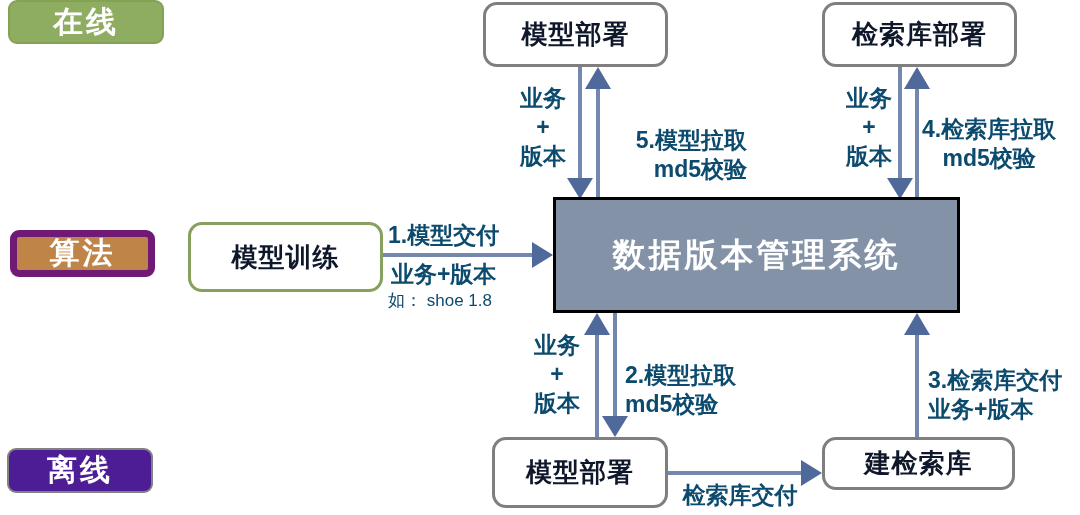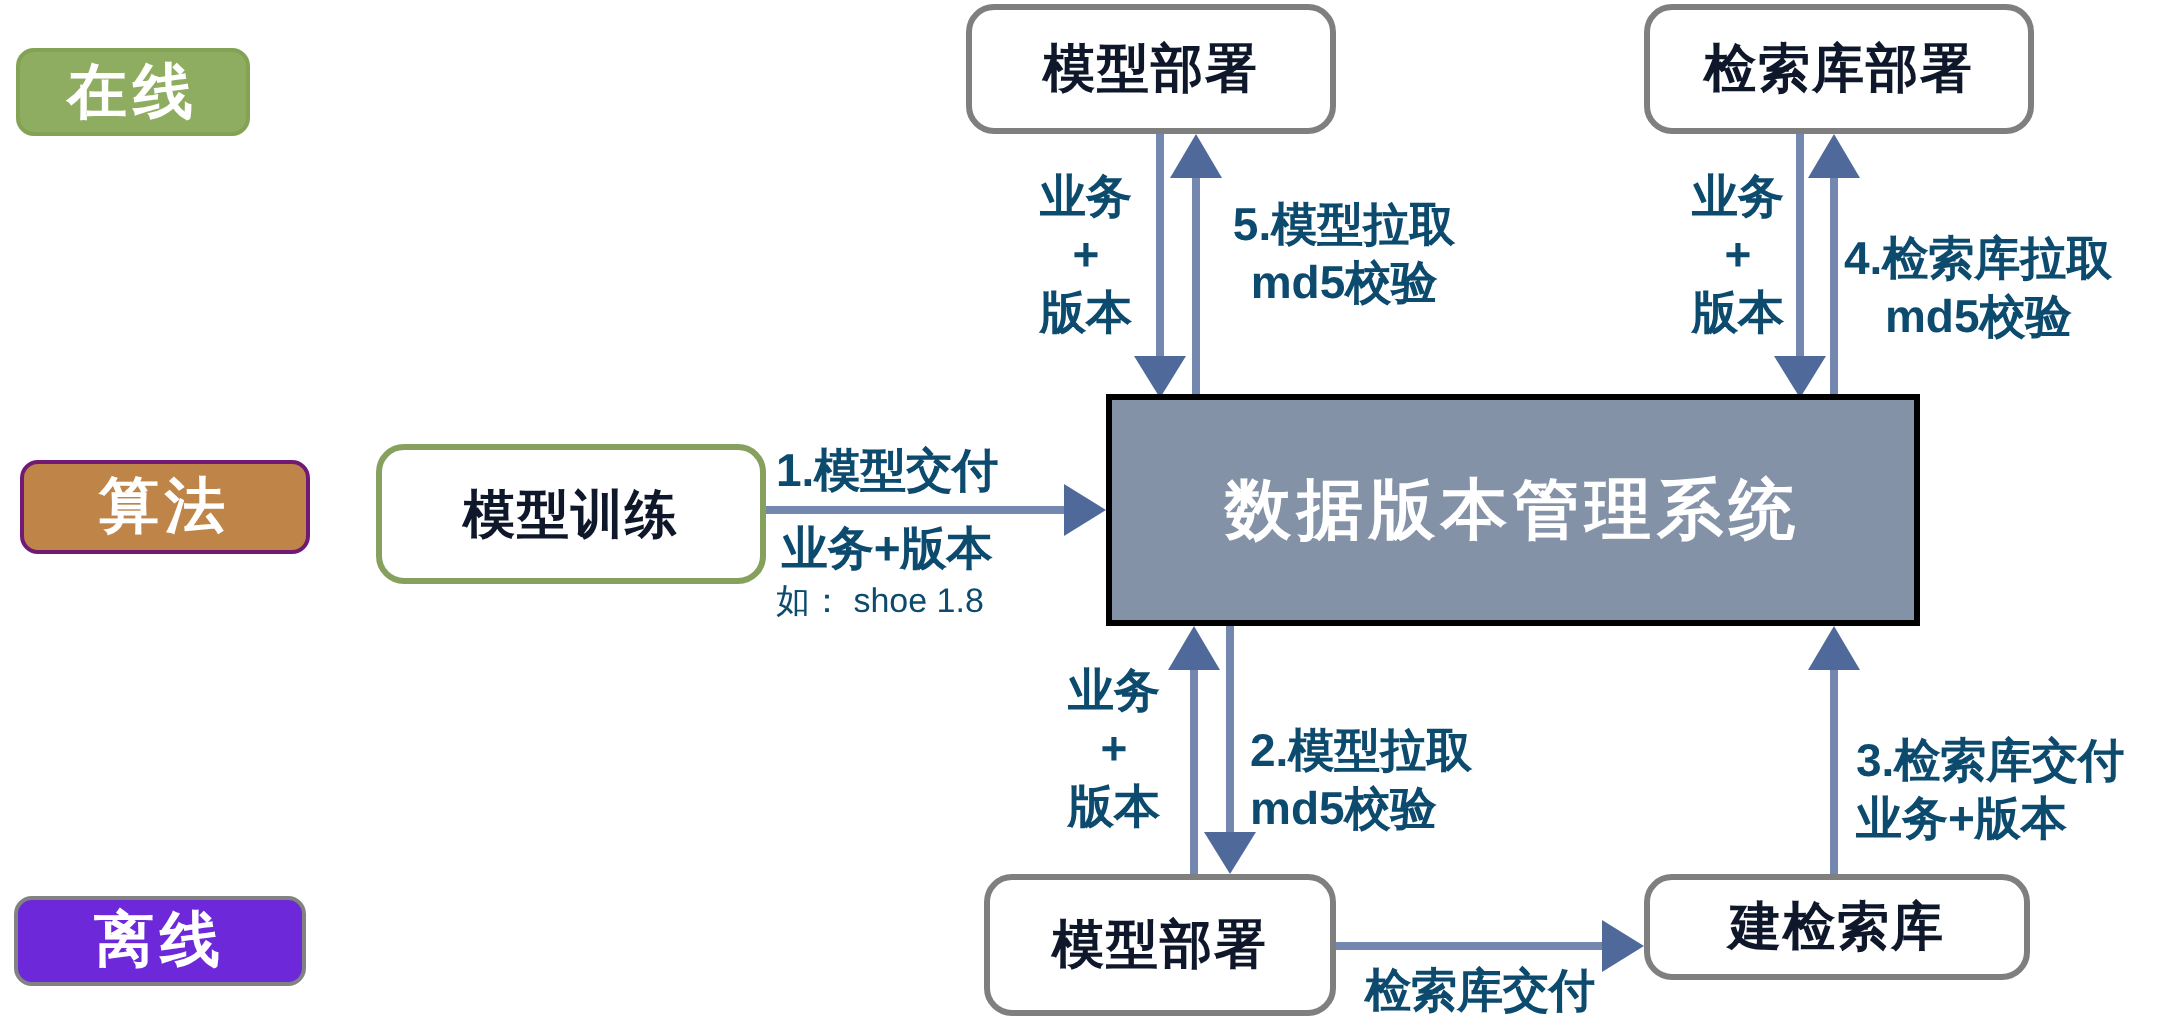--- a/index.html
+++ b/index.html
@@ -14,22 +14,22 @@
     overflow: hidden;
   }
   #arrows { position: absolute; left: 0; top: 0; width: 1080px; height: 515px; }
   .badge {
     position: absolute;
     display: flex; align-items: center; justify-content: center;
     color: #ffffff; font-weight: bold; font-size: 30px;
     border-radius: 9px; letter-spacing: 3px;
   }
   .badge.online  { background: #8fad60; border: 2px solid #83a253; }
-  .badge.algo    { background: #bf8448; border: 2px solid #701a75; }
-  .badge.offline { background: #6d28d9; border: 2px solid #828282; }
+  .badge.algo    { background: #bf8448; border: 7px solid #701a75; }
+  .badge.offline { background: #4c1d95; border: 2px solid #828282; }
   .node {
     position: absolute;
     display: flex; align-items: center; justify-content: center;
     background: #ffffff;
     border: 3px solid #7f7f7f;
     border-radius: 14px;
     font-weight: bold; font-size: 26px; color: #0f172a;
     letter-spacing: 1px;
   }
   .node.green-border { border-color: #86a05e; }
@@ -92,21 +92,21 @@
       <line x1="383" y1="255" x2="534" y2="255" stroke="#7387af" stroke-width="4"></line>
       <polygon points="532,242 532,268 553,255" fill="#50699b"></polygon>
     </g>
 
     <g>
       <line x1="668" y1="473" x2="803" y2="473" stroke="#7387af" stroke-width="4"></line>
       <polygon points="801,460 801,486 822,473" fill="#50699b"></polygon>
     </g>
   </svg>
 
-  <div class="badge online" style="left:8px; top:24px; width:117px; height:44px;">
+  <div class="badge online" style="left:8px; top:0; width:156px; height:44px;">
     <span>在线</span>
   </div>
   <div class="badge algo" style="left:10px; top:230px; width:145px; height:47px;">
     <span>算法</span>
   </div>
   <div class="badge offline" style="left:7px; top:448px; width:146px; height:45px;">
     <span>离线</span>
   </div>
 
   <div class="node" style="left:483px; top:2px; width:185px; height:65px;">
@@ -126,21 +126,21 @@
   </div>
   <div class="node" style="left:822px; top:437px; width:193px; height:53px;">
     <span>建检索库</span>
   </div>
 
   <div class="lbl" style="left:483px; top:84px; width:120px;">
     <div>业务</div>
     <div>+</div>
     <div>版本</div>
   </div>
-  <div class="lbl" style="left:597px; top:98px; width:150px;">
+  <div class="lbl" style="left:597px; top:126px; width:150px;text-align:right;">
     <div>5.模型拉取</div>
     <div>md5校验</div>
   </div>
 
   <div class="lbl" style="left:809px; top:84px; width:120px;">
     <div>业务</div>
     <div>+</div>
     <div>版本</div>
   </div>
   <div class="lbl left" style="left:922px; top:115px;">

